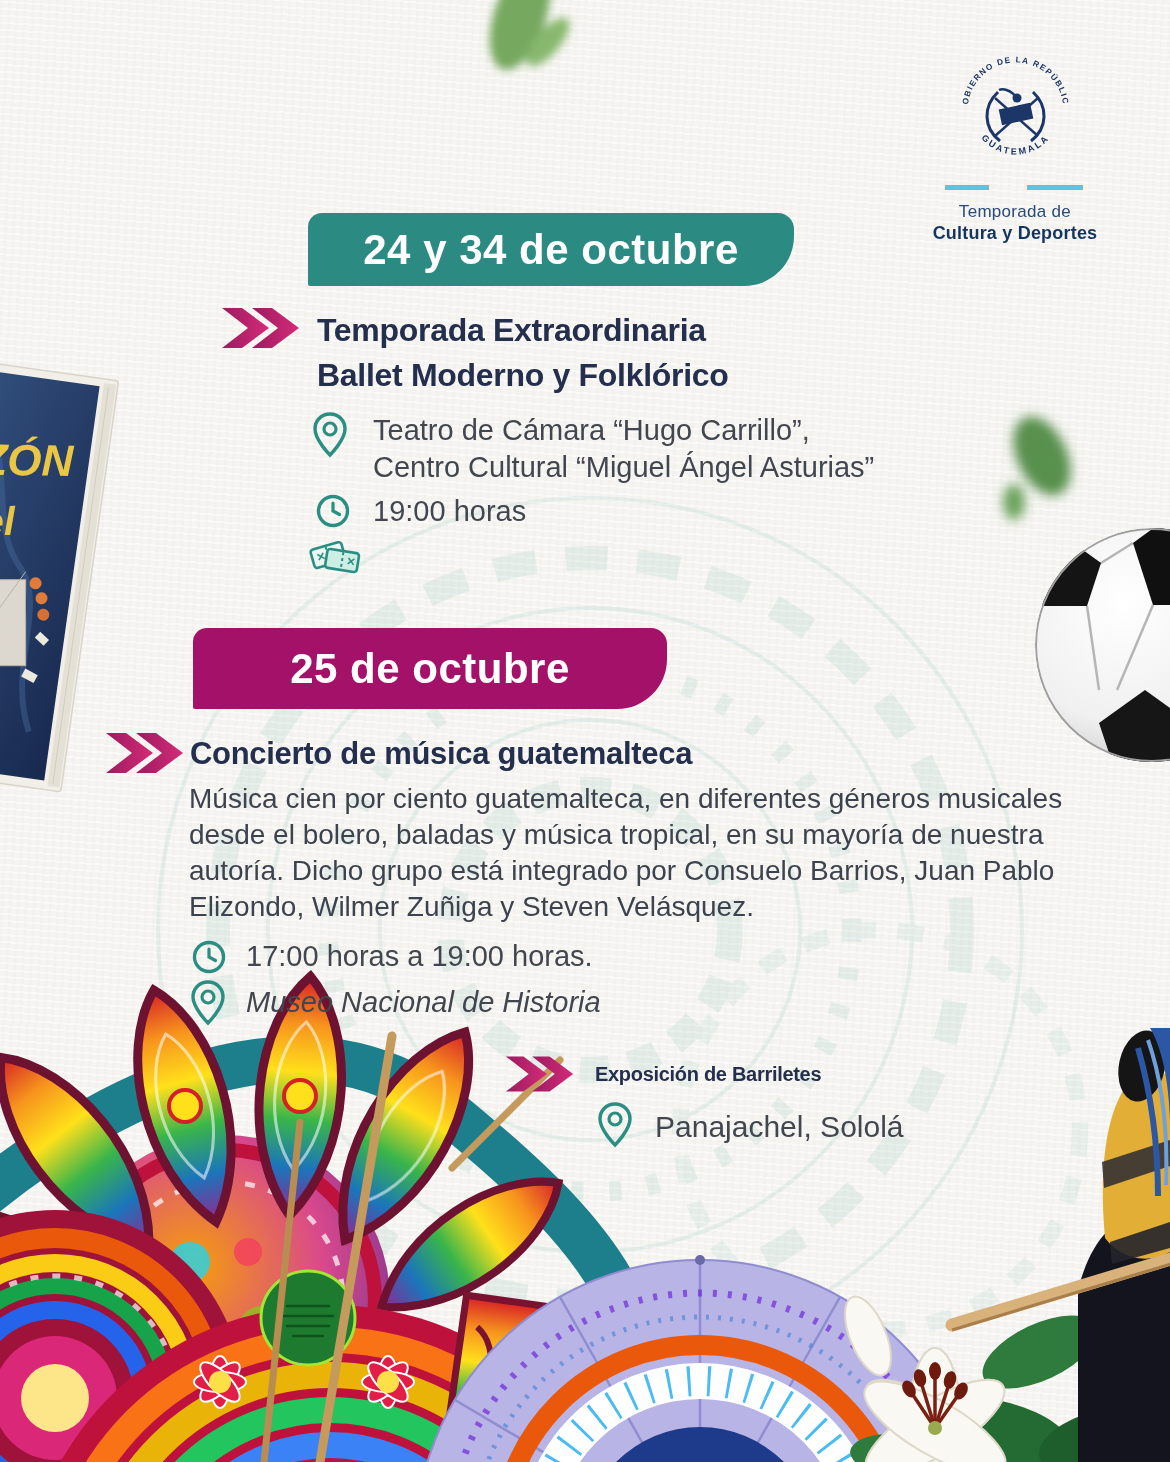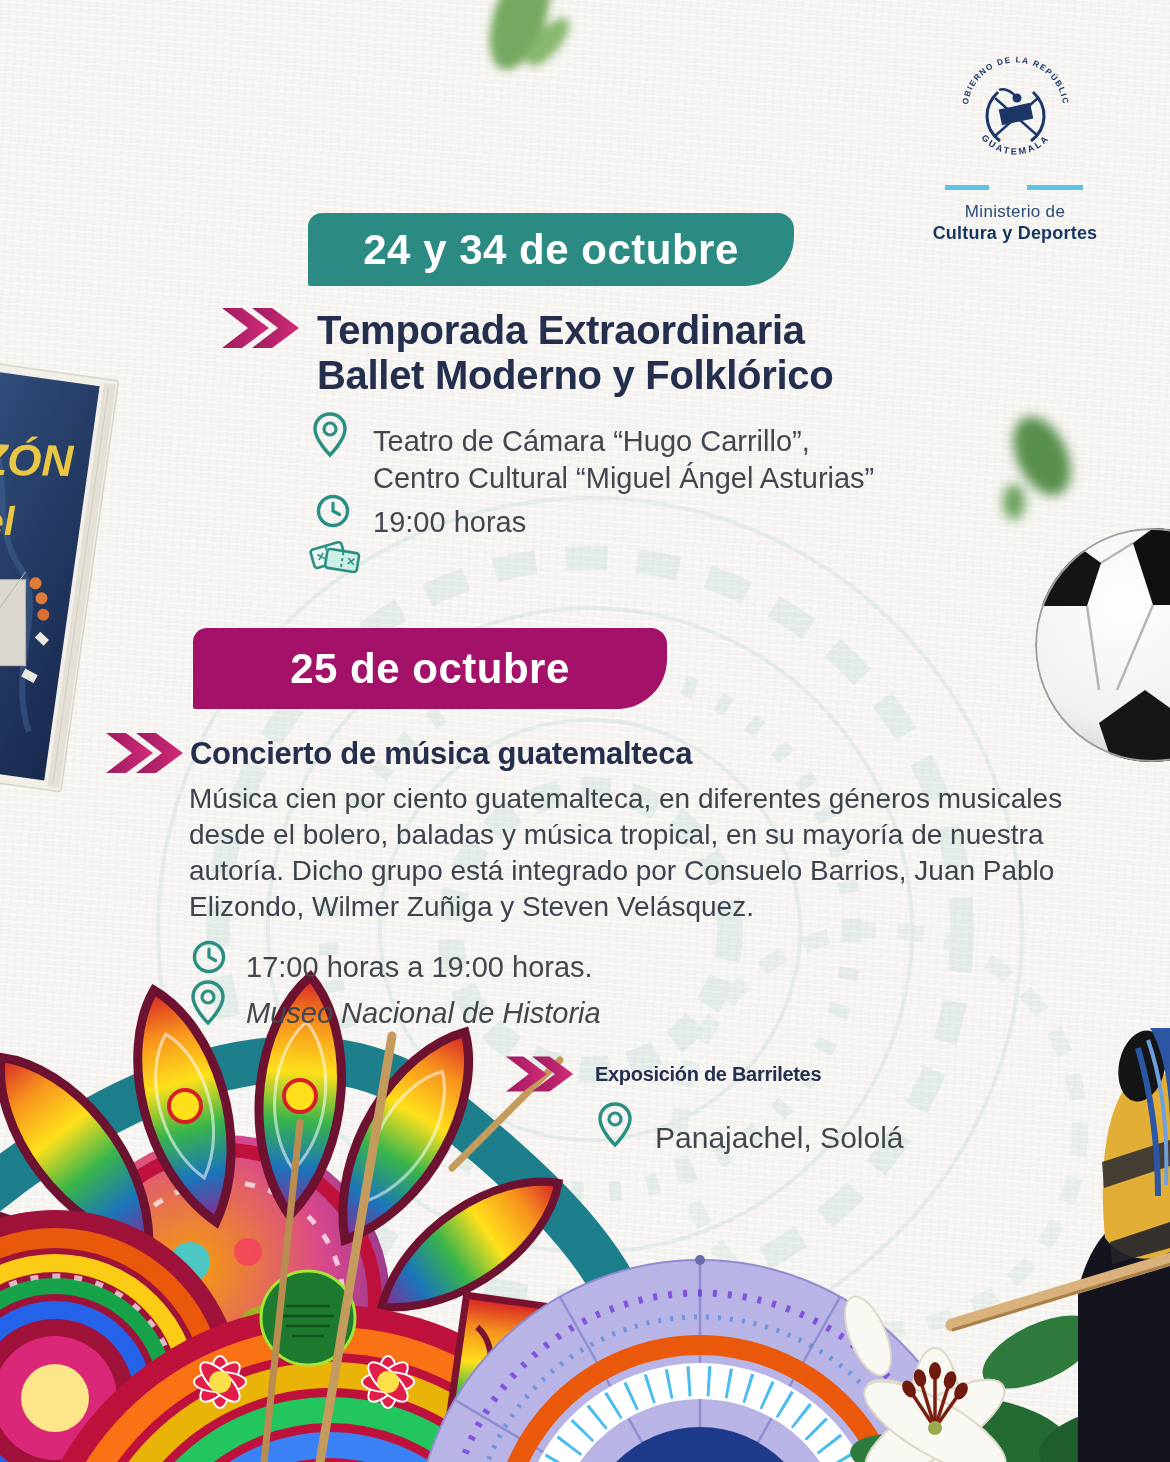--- a/index.html
+++ b/index.html
@@ -23,22 +23,22 @@
   .divider .bar2{position:absolute;left:137px;top:0;width:56px;height:5px;background:#5ec2e6;}
   .ministry-1{font-size:17px;color:#2a4a78;letter-spacing:.3px;}
   .ministry-2{font-size:18px;font-weight:bold;color:#14355f;letter-spacing:.2px;margin-top:1px;}
 
   
   .banner{color:#fff;font-weight:bold;font-size:42px;display:flex;align-items:center;justify-content:center;
           border-radius:14px 16px 50px 2px;letter-spacing:.5px;}
   .banner-teal{left:308px;top:213px;width:486px;height:73px;background:#2b8a81;}
   .banner-magenta{left:193px;top:628px;width:474px;height:81px;background:#a31168;}
 
-  .ev-title{font-weight:bold;color:#242e4d;font-size:40px;line-height:45px;letter-spacing:-.3px;}
-  .detail{color:#41464f;font-size:29px;line-height:37px;margin-top:11px;}
+  .ev-title{font-weight:bold;color:#242e4d;font-size:32px;line-height:45px;letter-spacing:-.3px;}
+  .detail{color:#41464f;font-size:29px;line-height:37px;}
   .para{color:#3d434e;font-size:28px;line-height:36px;width:952px;}
 
   .chev{display:block;}
 </style>
 </head>
 <body>
 
 <div class="poster">
 
   <svg class="decor" width="1170" height="1462" viewBox="0 0 1170 1462">
@@ -309,21 +309,21 @@
           <line x1="85" y1="50" x2="42" y2="88"></line>
         </g>
         <rect x="47" y="58" width="32" height="16" fill="#1c3668" transform="rotate(-12 63 66)"></rect>
         <circle cx="64" cy="50" r="4.5" fill="#1c3668"></circle>
         <path d="M64 50 C58 42 50 40 46 42" stroke="#1c3668" stroke-width="2.5" fill="none"></path>
       </svg>
       <div class="divider">
         <span class="bar1"></span>
           <span class="bar2"></span>
       </div>
-      <div class="ministry-1">Ministerio de</div>
+      <div class="ministry-1">Temporada de</div>
       <div class="ministry-2">Cultura y Deportes</div>
     </div>
 
     <div class="abs banner banner-teal">24 y 34 de octubre</div>
 
     <svg class="abs chev" style="left:222px;top:308px;" width="78" height="40" viewBox="0 0 78 40">
       <polygon points="0,0 20,0 47,20 20,40 0,40 26,20" fill="url(#chevG)"></polygon>
       <polygon points="30,0 50,0 77,20 50,40 30,40 56,20" fill="url(#chevG)"></polygon>
     </svg>
     <div class="abs ev-title" style="left:317px;top:308px;">

